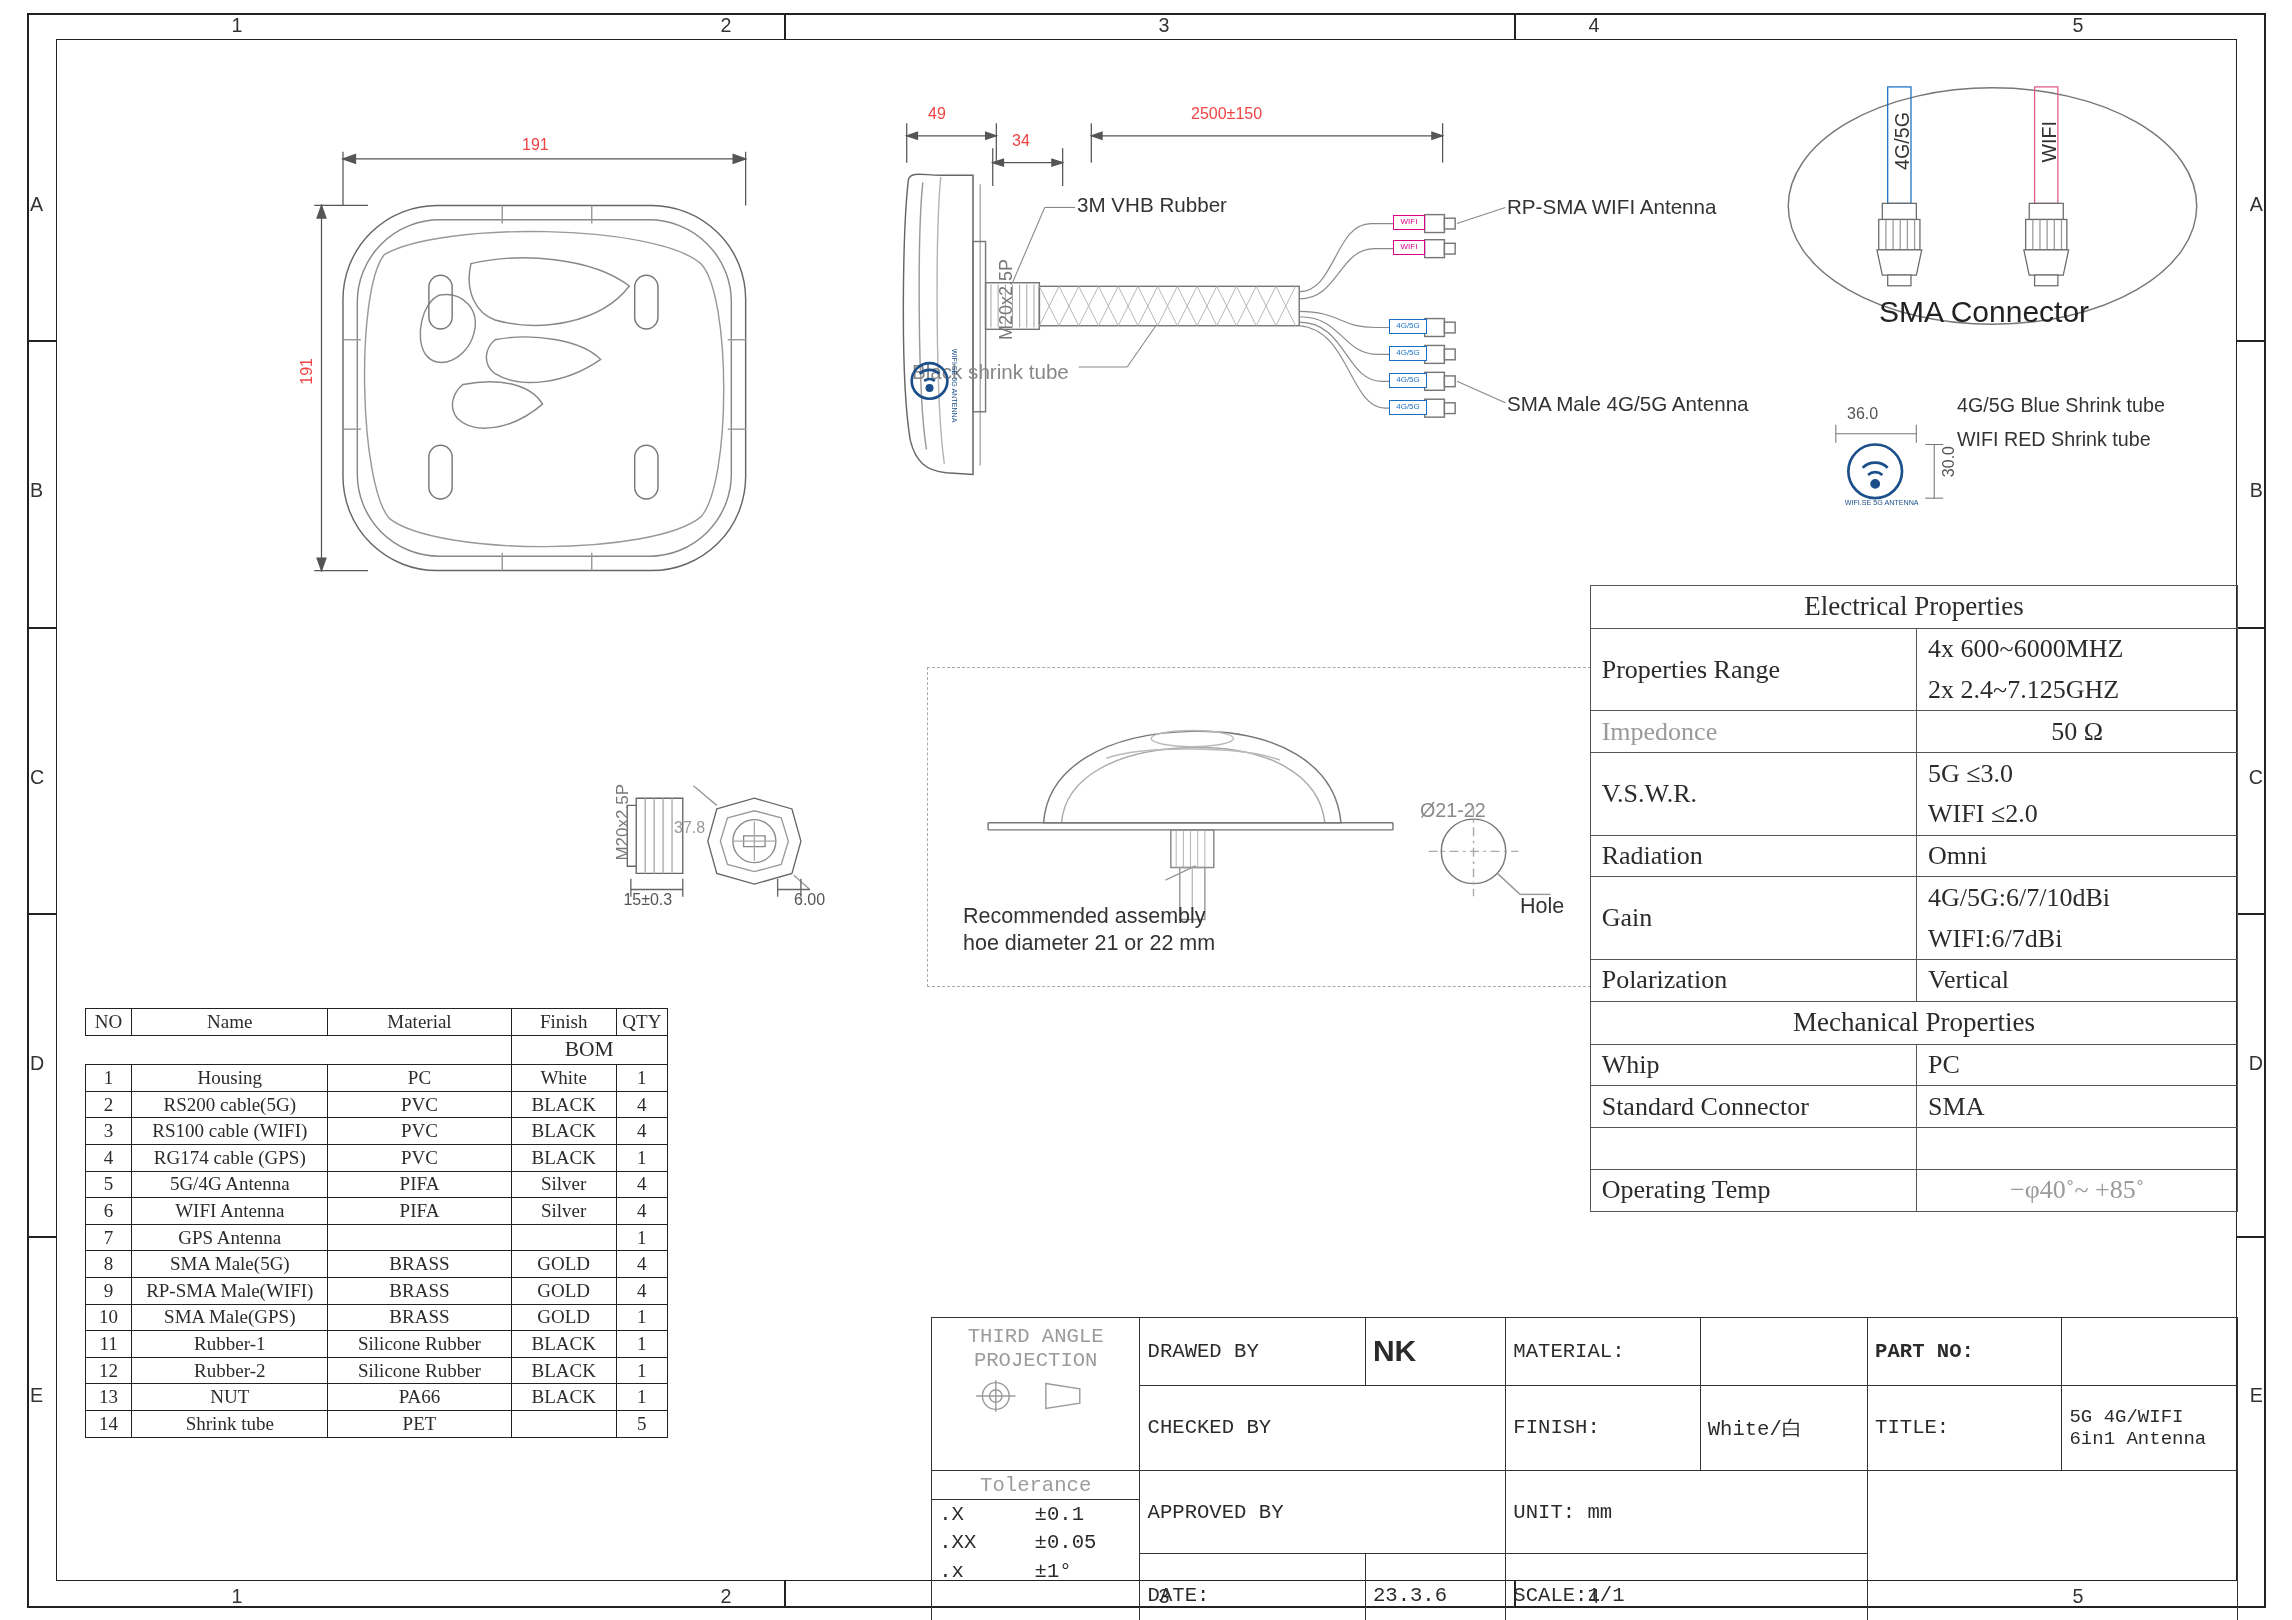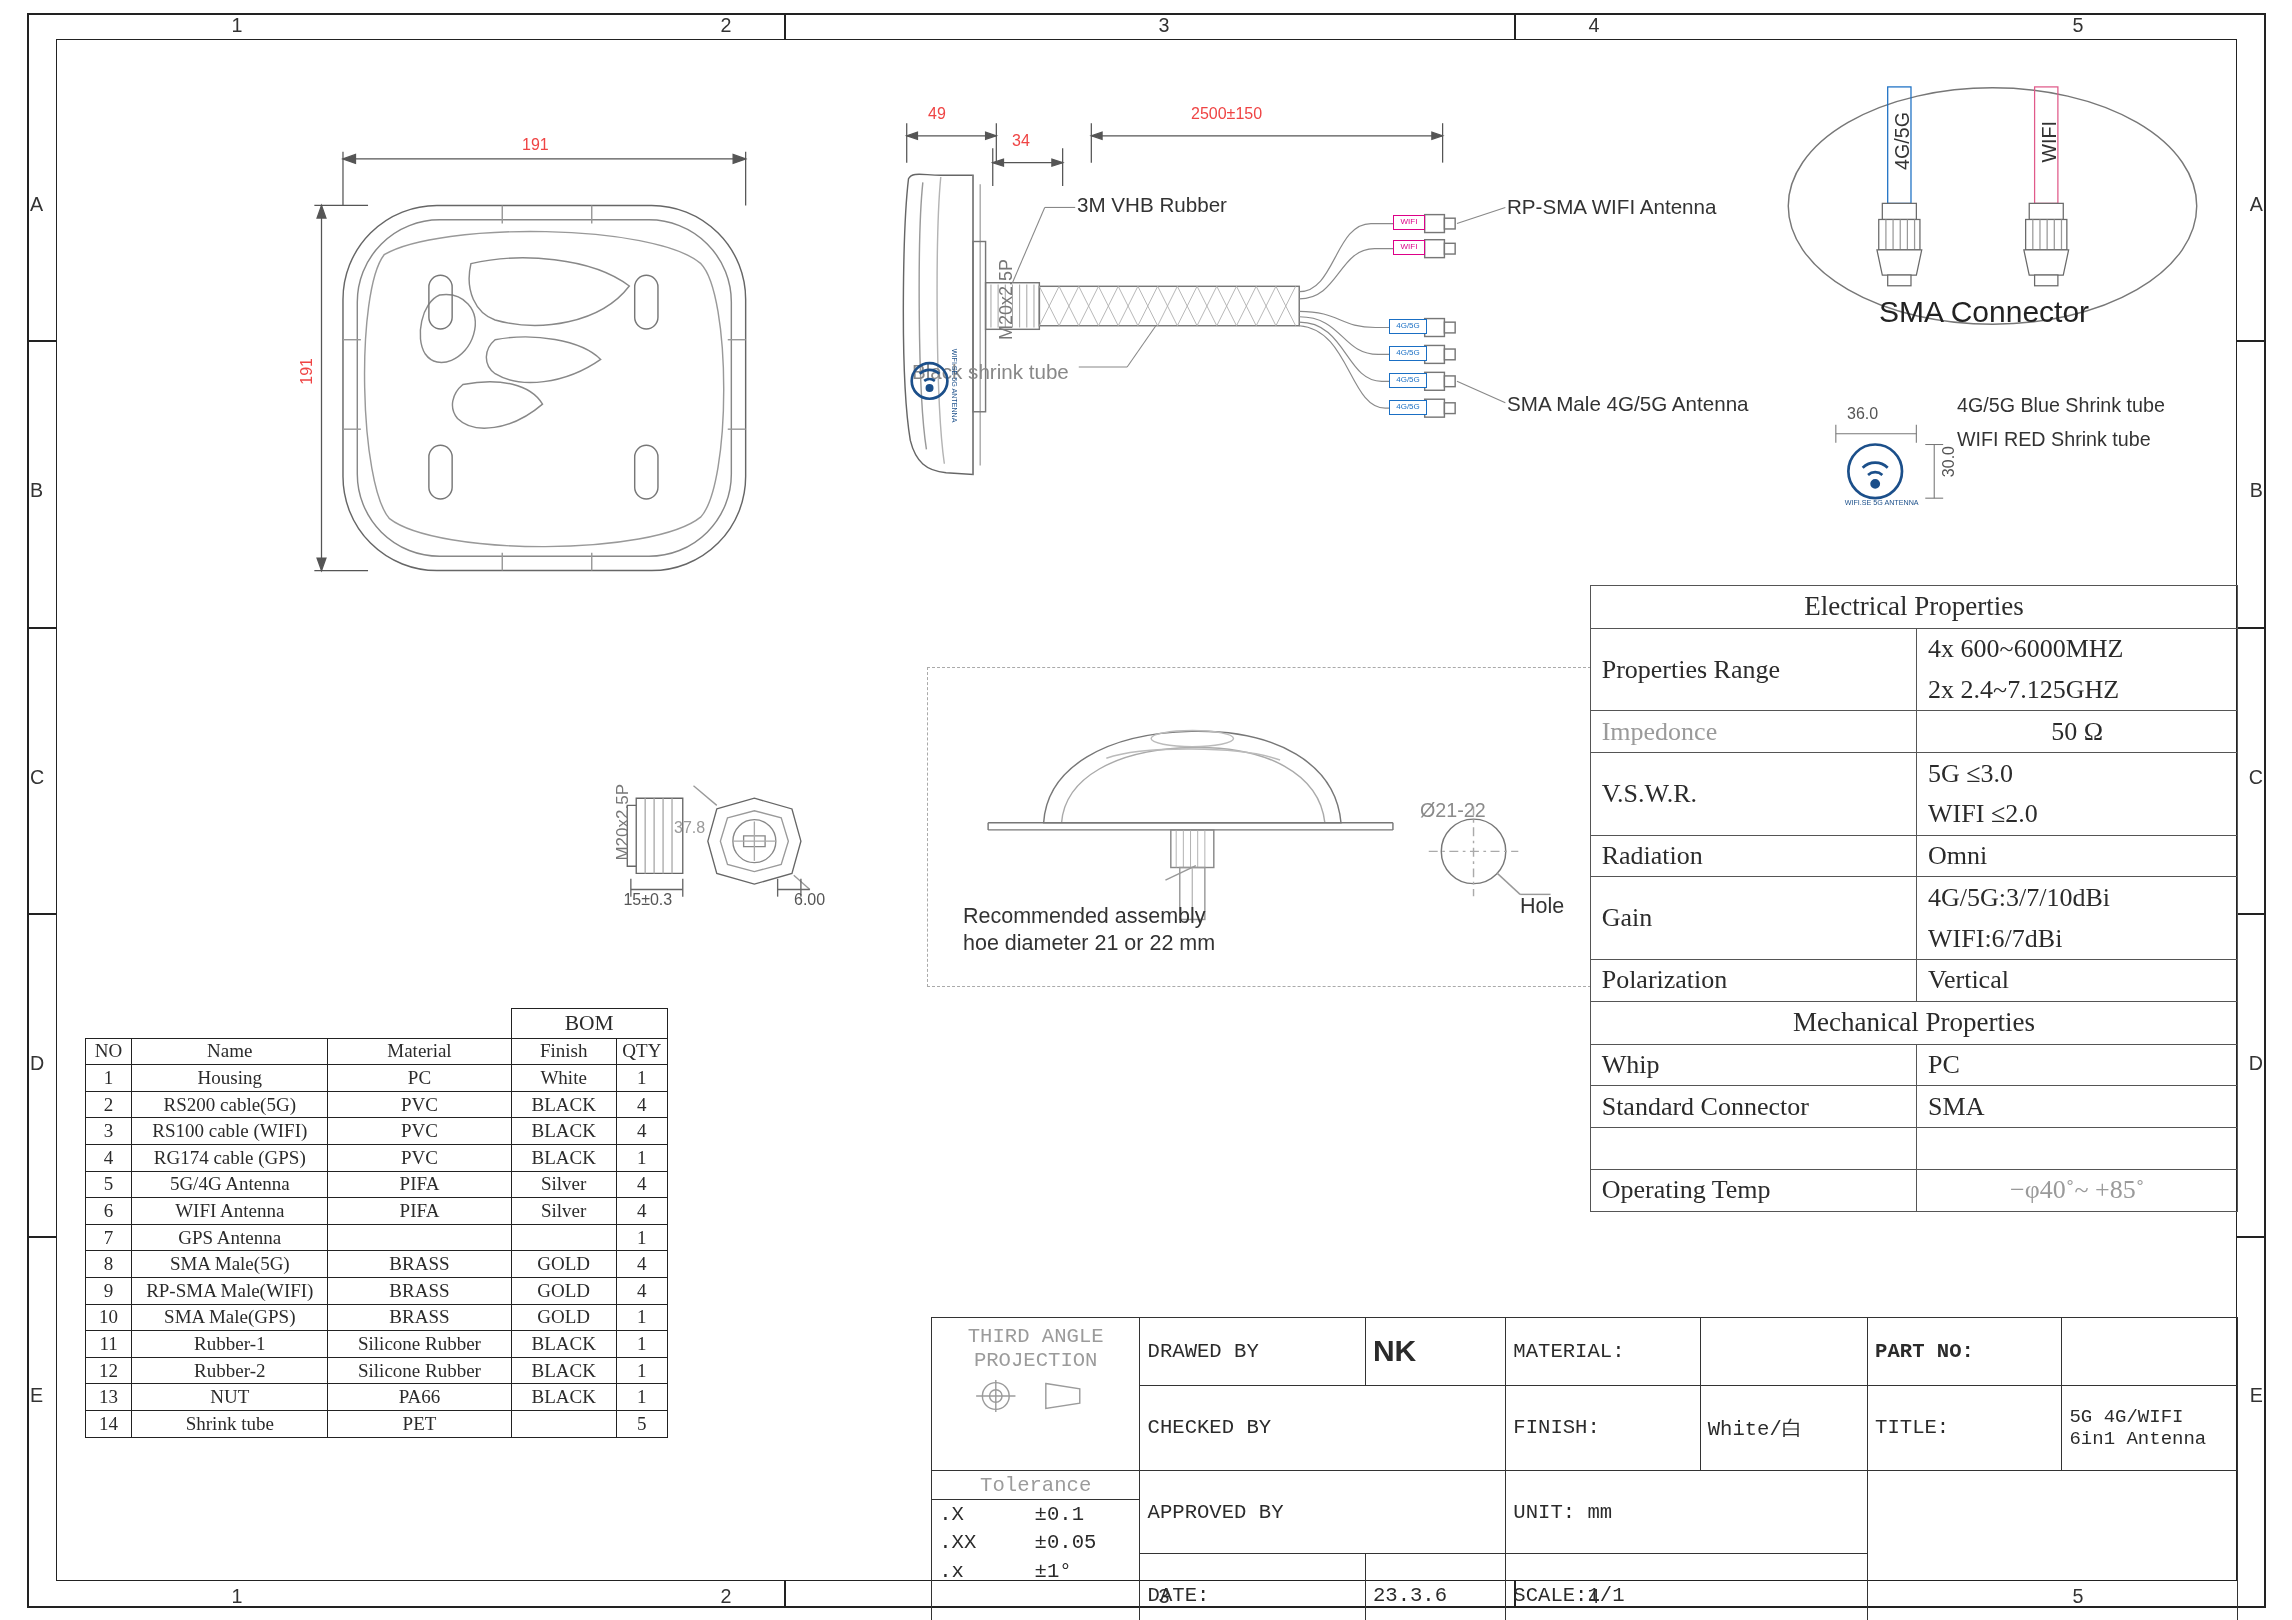--- a/index.html
+++ b/index.html
@@ -389,31 +389,31 @@
     <div class="note" style="left:-9px;top:222px;white-space:pre-line;">Recommended assembly
 hoe diameter 21 or 22 mm</div>
     <div class="dim" style="left:448px;top:118px;font-size:19.7px;color:#8a8a8a;">Ø21-22</div>
     <div class="lbl" style="left:548px;top:213px;font-size:21.5px;">Hole</div>
   </div>
 
   <div class="bom">
     <table>
       <tbody>
           <tr>
-        <td style="border:none;" colspan="3"></td>
-        <td class="bomhdr" colspan="2">BOM</td>
-      </tr>
-      <tr>
         <td class="c-no">NO</td>
         <td class="c-name">Name</td>
         <td class="c-mat">Material</td>
         <td class="c-fin">Finish</td>
         <td class="c-qty">QTY</td>
       </tr>
       <tr>
+        <td style="border:none;" colspan="3"></td>
+        <td class="bomhdr" colspan="2">BOM</td>
+      </tr>
+      <tr>
             <td>1</td>
             <td>Housing</td>
             <td>PC</td>
             <td>White</td>
             <td>1</td>
           </tr>
       <tr>
             <td>2</td>
             <td>RS200 cable(5G)</td>
             <td>PVC</td>
@@ -531,21 +531,21 @@
       </tr>
       <tr>
             <td style="border-top:none;">WIFI  ≤2.0</td>
           </tr>
       <tr>
         <td class="k">Radiation</td>
         <td>Omni</td>
       </tr>
       <tr>
         <td class="k" rowspan="2">Gain</td>
-        <td style="border-bottom:none;">4G/5G:3/7/10dBi</td>
+        <td style="border-bottom:none;">4G/5G:6/7/10dBi</td>
       </tr>
       <tr>
             <td style="border-top:none;">WIFI:6/7dBi</td>
           </tr>
       <tr>
         <td class="k">Polarization</td>
         <td>Vertical</td>
       </tr>
       <tr>
             <td class="hdr" colspan="2">Mechanical Properties</td>

